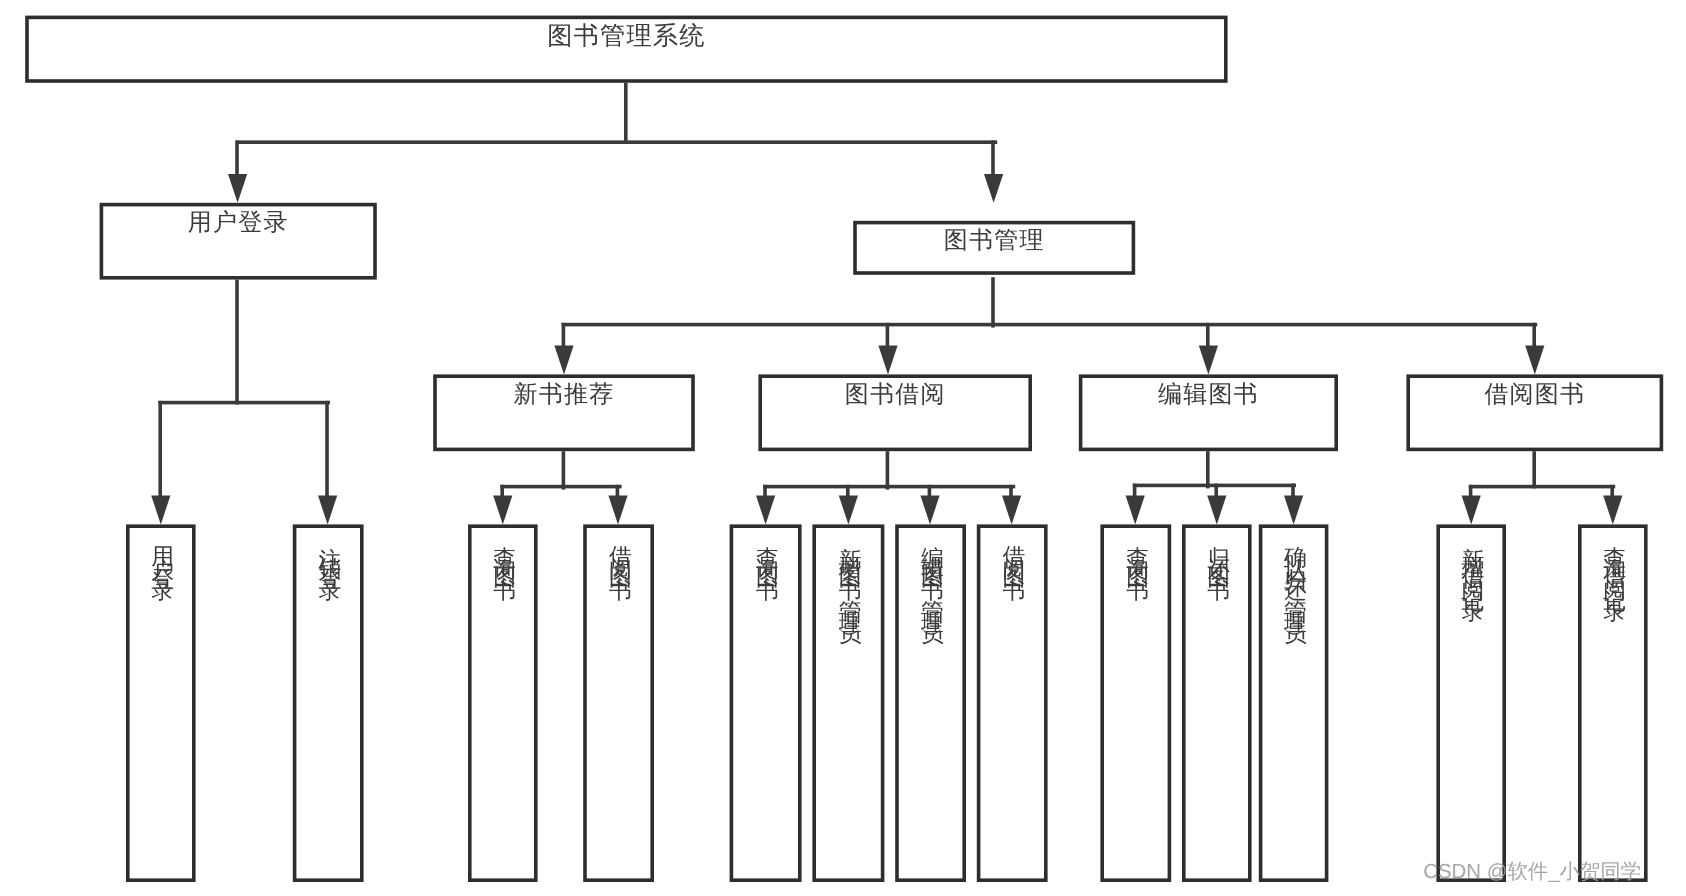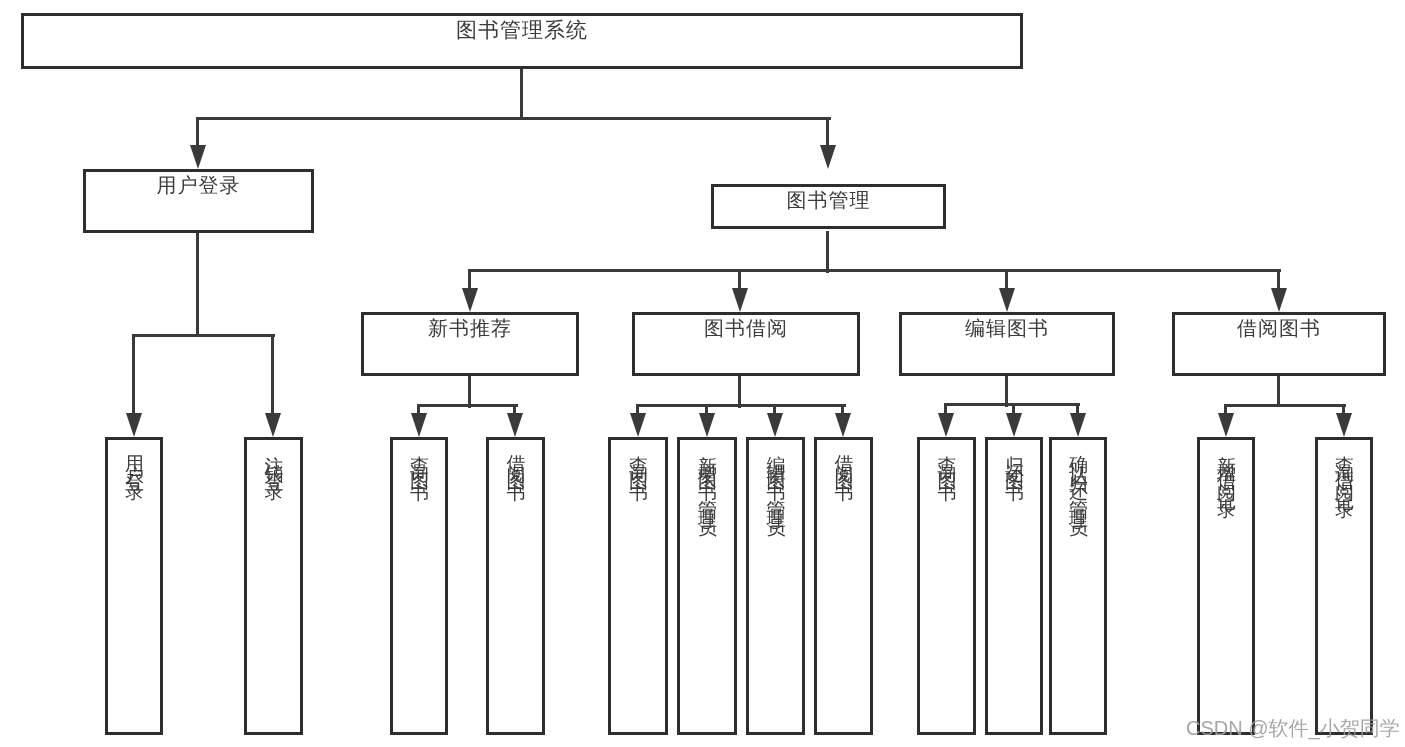--- a/index.html
+++ b/index.html
@@ -35,21 +35,21 @@
   .ah {
     position: absolute; width: 0; height: 0;
     border-left: 8px solid transparent;
     border-right: 8px solid transparent;
     border-top: 24px solid #3a3a3a;
   }
   .watermark {
     position: absolute;
     left: 1186px;
     top: 715px;
-    font-size: 20px;
+    font-size: 17px;
     color: rgba(158,158,158,0.92);
     z-index: 10;
     white-space: nowrap;
   }
 </style>
 </head>
 <body>
 
 <div class="canvas">
 

